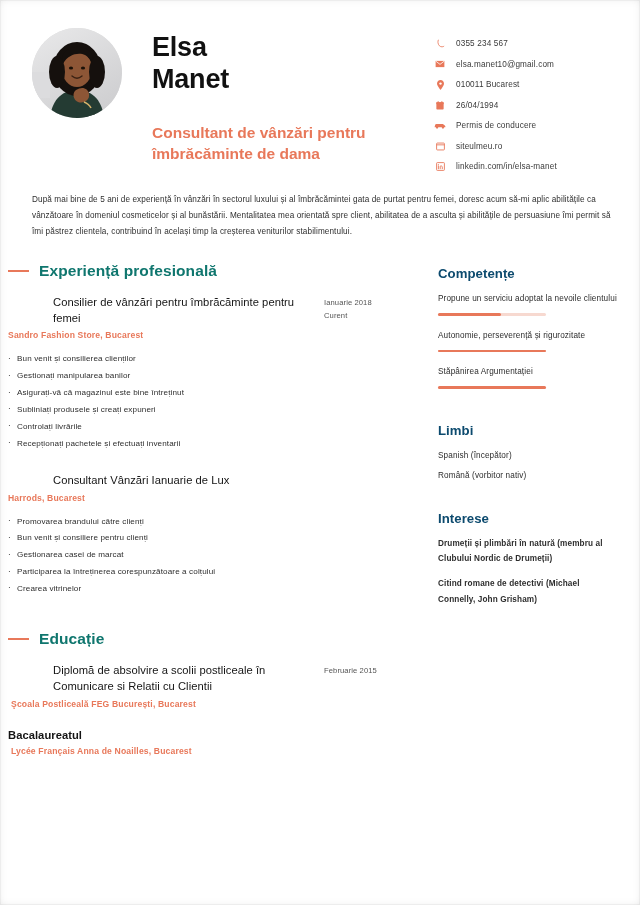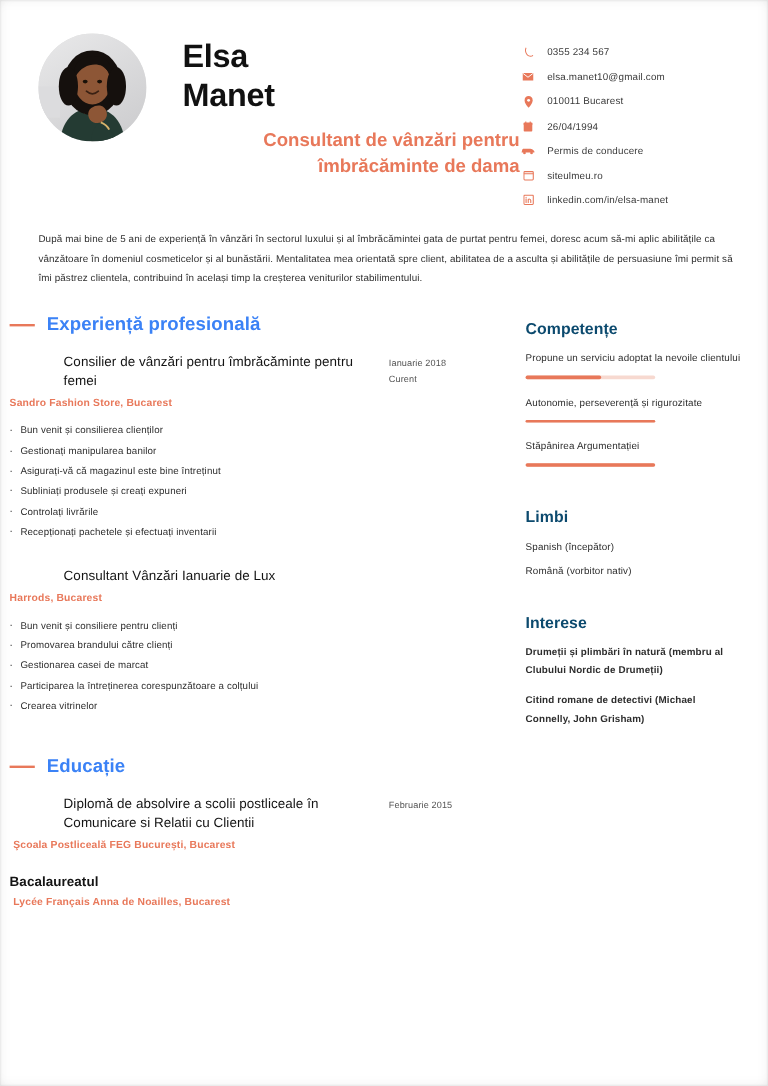--- a/index.html
+++ b/index.html
@@ -58,26 +58,25 @@
     min-width: 0;
   }
   .name-line {
     font-size: 27px;
     font-weight: 700;
     letter-spacing: -0.2px;
     color: #111111;
     line-height: 1.18;
   }
   .job-title {
-    margin-top: 12px;
+    margin-top: 27px;
     font-size: 15.5px;
     font-weight: 600;
     line-height: 1.35;
     color: #e8785a;
-    text-align: right;
   }
 
   .contact {
     flex: 0 0 auto;
     width: 185px;
     padding-top: 12px;
   }
   .contact-row {
     display: flex;
     align-items: center;
@@ -136,21 +135,21 @@
   .sec-rule {
     flex: 0 0 auto;
     width: 21px;
     height: 1.6px;
     background: #e8785a;
     margin-right: 10px;
   }
   .sec-title {
     font-size: 15.5px;
     font-weight: 600;
-    color: #3b82f6;
+    color: #0f766e;
     letter-spacing: 0.1px;
   }
 
   .entry { margin-bottom: 6px; }
   .entry-top {
     display: flex;
     align-items: flex-start;
   }
   .entry-left {
     flex: 1 1 auto;
@@ -423,22 +422,22 @@
       </div>
 
       <div class="entry gap">
         <div class="entry-top">
           <div class="entry-left">
             <div class="role">Consultant Vânzări Ianuarie de Lux</div>
             <div class="org">Harrods, Bucarest</div>
           </div>
         </div>
         <ul class="bullets">
+          <li>Promovarea brandului către clienți</li>
           <li>Bun venit și consiliere pentru clienți</li>
-          <li>Promovarea brandului către clienți</li>
           <li>Gestionarea casei de marcat</li>
           <li>Participarea la întreținerea corespunzătoare a colțului</li>
           <li>Crearea vitrinelor</li>
         </ul>
       </div>
 
       <div class="block-gap"></div>
 
       <div class="sec-head">
         <span class="sec-rule"></span>

